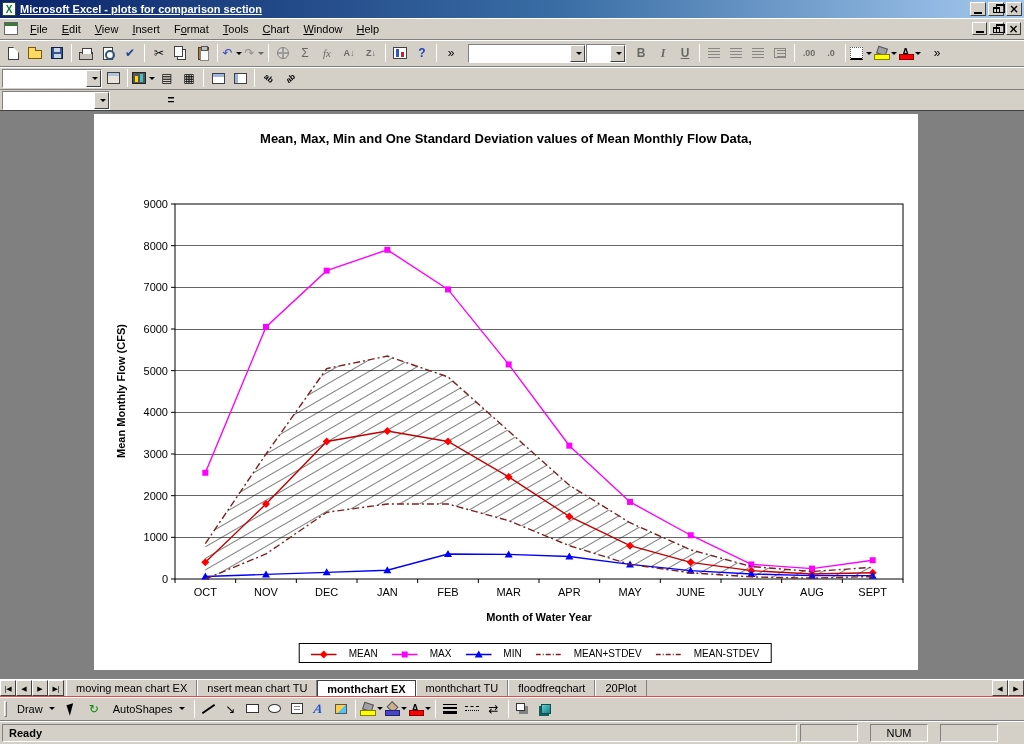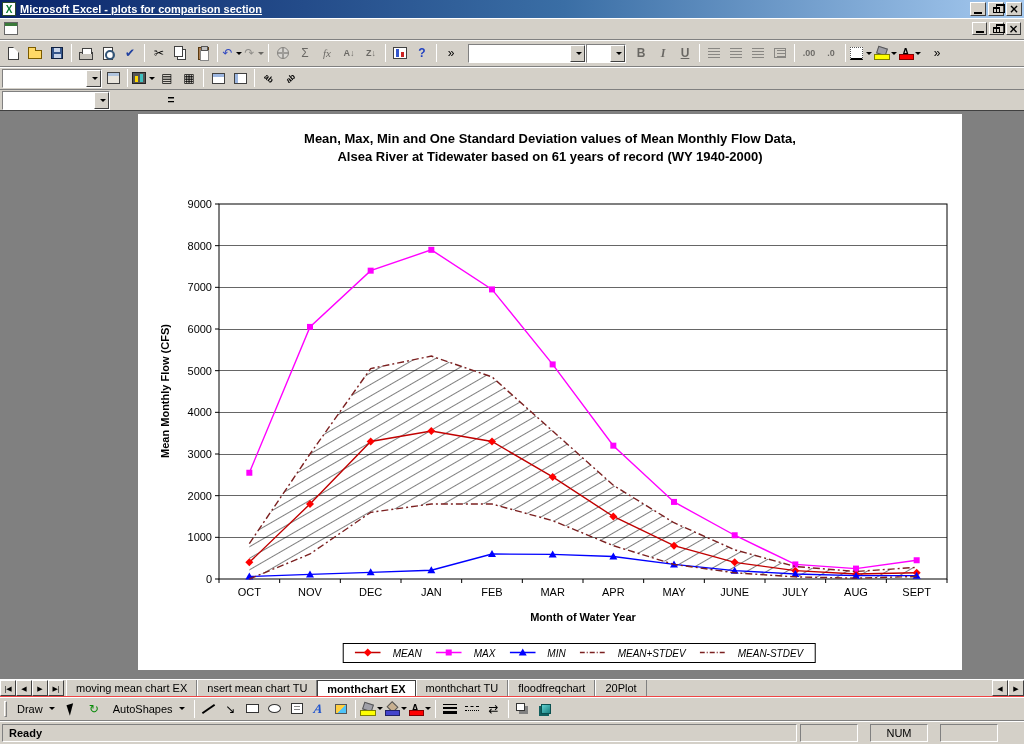--- a/index.html
+++ b/index.html
@@ -107,30 +107,30 @@
 .i-3d{width:10px;height:10px;background:linear-gradient(135deg,#5fd0d0,#1a8080);border:1px solid #0a5050;box-shadow:-2px 2px 0 #116060;margin-left:2px;}
 
 
 .formulabar{height:21px;display:flex;align-items:center;background:#d4d0c8;border-bottom:1px solid #404040;padding:1px 2px;flex:0 0 auto;}
 .namebox{width:108px;}
 .eqbtn{width:18px;height:16px;margin-left:52px;display:flex;align-items:center;justify-content:center;font-weight:700;font-size:12px;}
 .fml-area{flex:1;height:17px;}
 
 
 .workarea{flex:1 1 auto;background:#808080;position:relative;overflow:hidden;}
-.page{position:absolute;left:94px;top:3px;width:824px;height:556px;background:#fff;margin-left:44px;}
+.page{position:absolute;left:94px;top:3px;width:824px;height:556px;background:#fff;}
 .chart-svg{position:absolute;left:0;top:0;}
 svg text{font-family:"Liberation Sans",sans-serif;fill:#000;}
 .c-title{position:absolute;left:412px;transform:translateX(-50%);font-weight:700;font-size:13px;white-space:nowrap;}
 .c-title.l1{top:17px;}
 .c-title.l2{top:35px;}
 .y-title{position:absolute;left:27px;top:277px;transform:translate(-50%,-50%) rotate(-90deg);font-weight:700;font-size:11px;white-space:nowrap;}
 .x-title{position:absolute;left:445px;top:497px;transform:translateX(-50%);font-weight:700;font-size:11px;white-space:nowrap;}
 .legend{position:absolute;left:441px;top:529px;transform:translateX(-50%);display:flex;align-items:center;border:1px solid #000;background:#fff;height:20px;padding:0 4px;}
-.leg-item{display:flex;align-items:flex-start;gap:12px;padding:0 7px;font-style:italic;}
+.leg-item{display:flex;align-items:flex-end;gap:12px;padding:0 7px;}
 .leg-label{font-size:10px;white-space:nowrap;}
 
 
 .tabbar{height:17px;display:flex;align-items:stretch;background:#d4d0c8;border-top:1px solid #fff;flex:0 0 auto;text-align:center;}
 .tnavs,.hscroll{display:flex;flex:0 0 auto;}
 .tnav{width:16px;display:flex;align-items:center;justify-content:center;background:#d4d0c8;border:1px solid;border-color:#fff #404040 #404040 #fff;font-size:7px;line-height:1;}
 .tabs{display:flex;flex:0 0 auto;margin-left:2px;}
 .tab{display:flex;align-items:center;padding:0 9px;border-right:1px solid #808080;border-left:1px solid #fff;background:#d4d0c8;white-space:nowrap;}
 .tab.active{background:#fff;font-weight:700;border:1px solid #404040;border-bottom:none;}
 .tab-fill{flex:1 1 auto;}
@@ -160,20 +160,31 @@
           <span class="g-restore"></span>
         </div>
       <div class="wbtn">
           <span class="g-close"></span>
         </div>
     </div>
   </div>
 
   <div class="menubar">
     <div class="menu-doc-icon"></div>
+    <div class="menu-items">
+        <div class="menu-item"><u>F</u>ile</div>
+        <div class="menu-item"><u>E</u>dit</div>
+        <div class="menu-item"><u>V</u>iew</div>
+        <div class="menu-item"><u>I</u>nsert</div>
+        <div class="menu-item">F<u>o</u>rmat</div>
+        <div class="menu-item"><u>T</u>ools</div>
+        <div class="menu-item"><u>C</u>hart</div>
+        <div class="menu-item"><u>W</u>indow</div>
+        <div class="menu-item"><u>H</u>elp</div>
+      </div>
     <div class="wbtns">
       <div class="wbtn sm">
           <span class="g-min"></span>
         </div>
       <div class="wbtn sm">
           <span class="g-restore"></span>
         </div>
       <div class="wbtn sm">
           <span class="g-close"></span>
         </div>
@@ -353,21 +364,20 @@
     </div>
     <div class="eqbtn">
       <span>=</span>
     </div>
     <div class="fml-area"></div>
   </div>
 
   <div class="workarea">
     <div class="page">
       <div class="c-title l1">Mean, Max, Min and One Standard Deviation values of Mean Monthly Flow Data,</div>
-      <div class="c-title l2">Alsea River at Tidewater based on 61 years of record (WY 1940-2000)</div>
       <div class="y-title">Mean Monthly Flow (CFS)</div>
       <div class="x-title">Month of Water Year</div>
       <svg class="chart-svg" width="824" height="556" viewBox="0 0 824 556">
           <defs>
             <pattern id="hatch" width="10" height="10" patternUnits="userSpaceOnUse" patternTransform="rotate(60)">
               <line x1="0" y1="0" x2="0" y2="10" stroke="#000000" stroke-width="1"></line>
             </pattern>
           </defs>
           <rect x="81" y="90" width="728" height="375" fill="#ffffff" stroke="#000000" stroke-width="1"></rect>
           <line x1="77" y1="465" x2="81" y2="465" stroke="#000000" stroke-width="1"></line>

